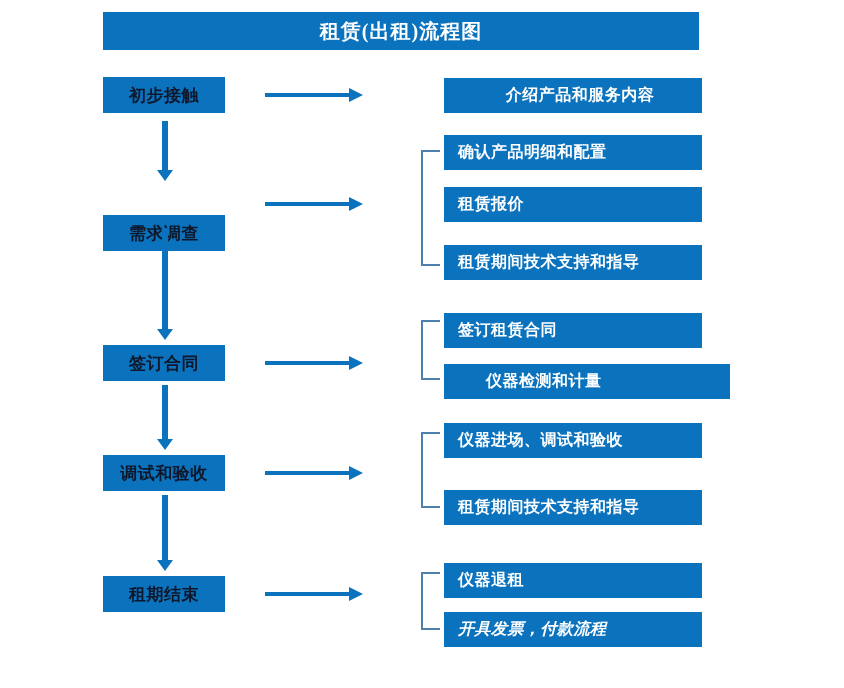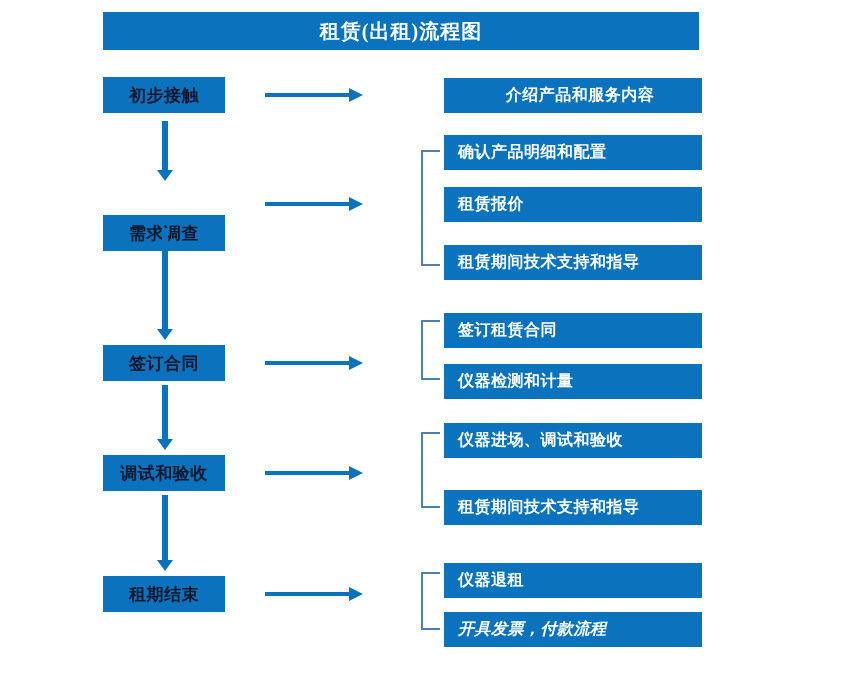--- a/index.html
+++ b/index.html
@@ -213,21 +213,21 @@
   </div>
   <div class="detail-box" style="top:187px;">
     <span class="detail-label">租赁报价</span>
   </div>
   <div class="detail-box" style="top:245px;">
     <span class="detail-label">租赁期间技术支持和指导</span>
   </div>
   <div class="detail-box" style="top:313px;">
     <span class="detail-label">签订租赁合同</span>
   </div>
-  <div class="detail-box" style="top:364px;">
+  <div class="detail-box" style="top:364px;padding-left:28px;">
     <span class="detail-label">仪器检测和计量</span>
   </div>
   <div class="detail-box" style="top:423px;">
     <span class="detail-label">仪器进场、调试和验收</span>
   </div>
   <div class="detail-box" style="top:490px;text-align:center;">
     <span class="detail-label">租赁期间技术支持和指导</span>
   </div>
   <div class="detail-box" style="top:563px;">
     <span class="detail-label">仪器退租</span>

